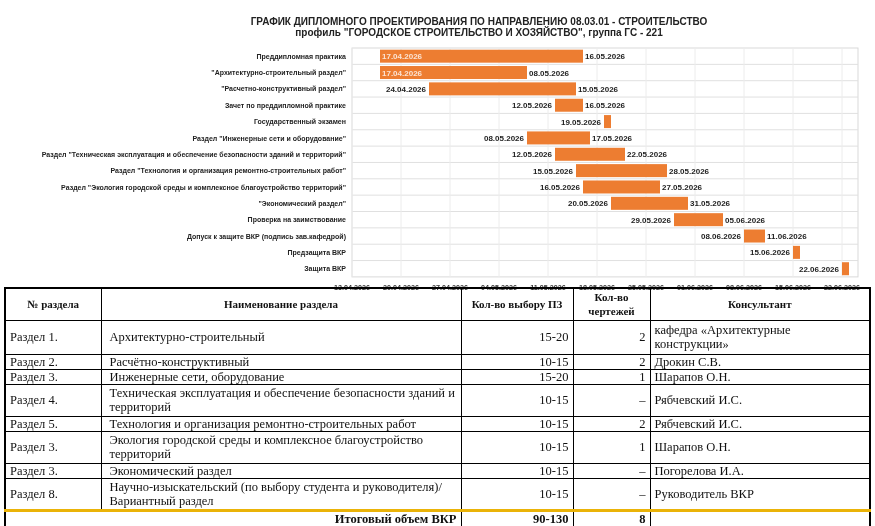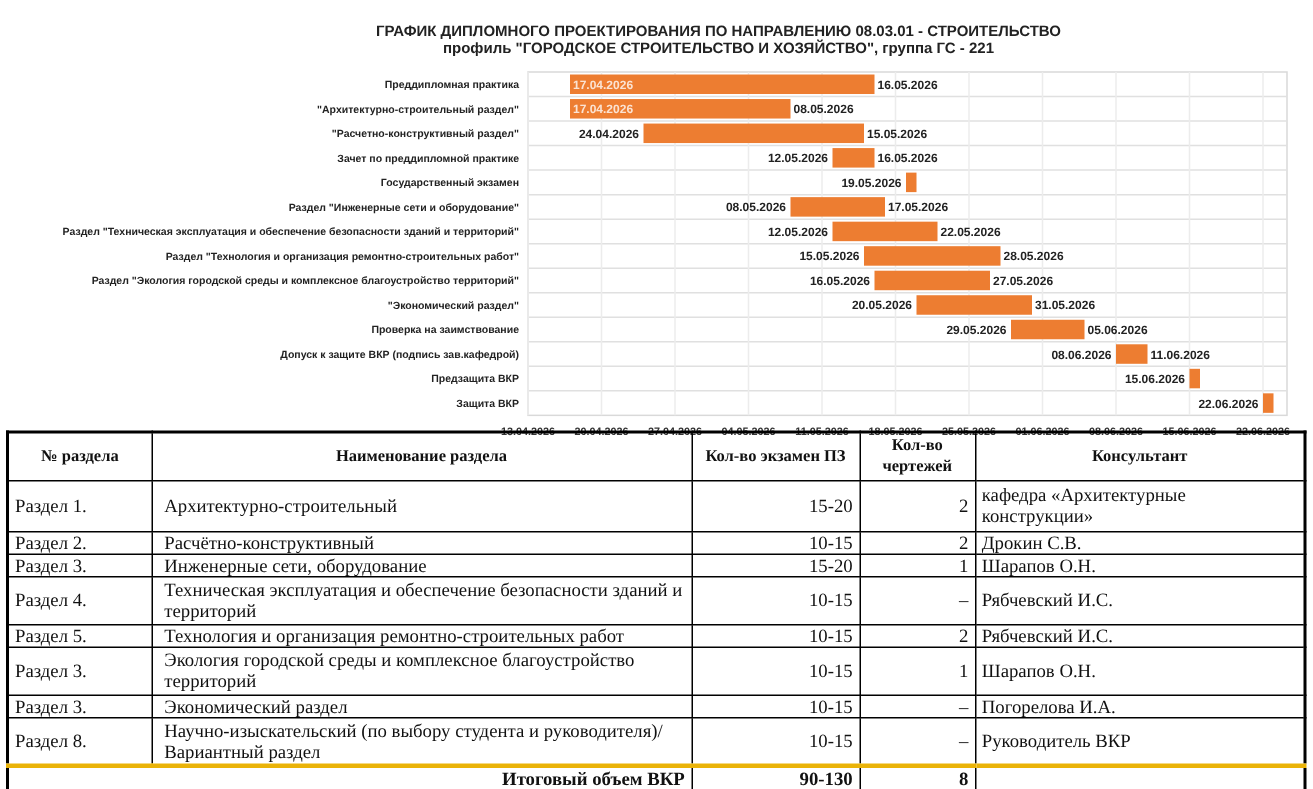--- a/index.html
+++ b/index.html
@@ -119,21 +119,21 @@
       <text x="839" y="255.72500000000002" font-size="8" font-weight="bold" fill="#222" text-anchor="end">22.06.2026</text>
     </svg>
 </div>
 
 <div id="table-wrap">
   <table>
     <thead>
       <tr>
         <th style="width:96px">№ раздела</th>
         <th style="width:360px">Наименование раздела</th>
-        <th style="width:112px">Кол-во экзамен ПЗ</th>
+        <th style="width:112px">Кол-во выбору ПЗ</th>
         <th style="width:77px">Кол-во чертежей</th>
         <th>Консультант</th>
       </tr>
     </thead>
     <tbody id="table-body">
         <tr style="height: 34px;">
           <td class="c0">Раздел 1.</td>
           <td class="c1">Архитектурно-строительный</td>
           <td class="c2 num">15-20</td>
           <td class="c3 num">2</td>

